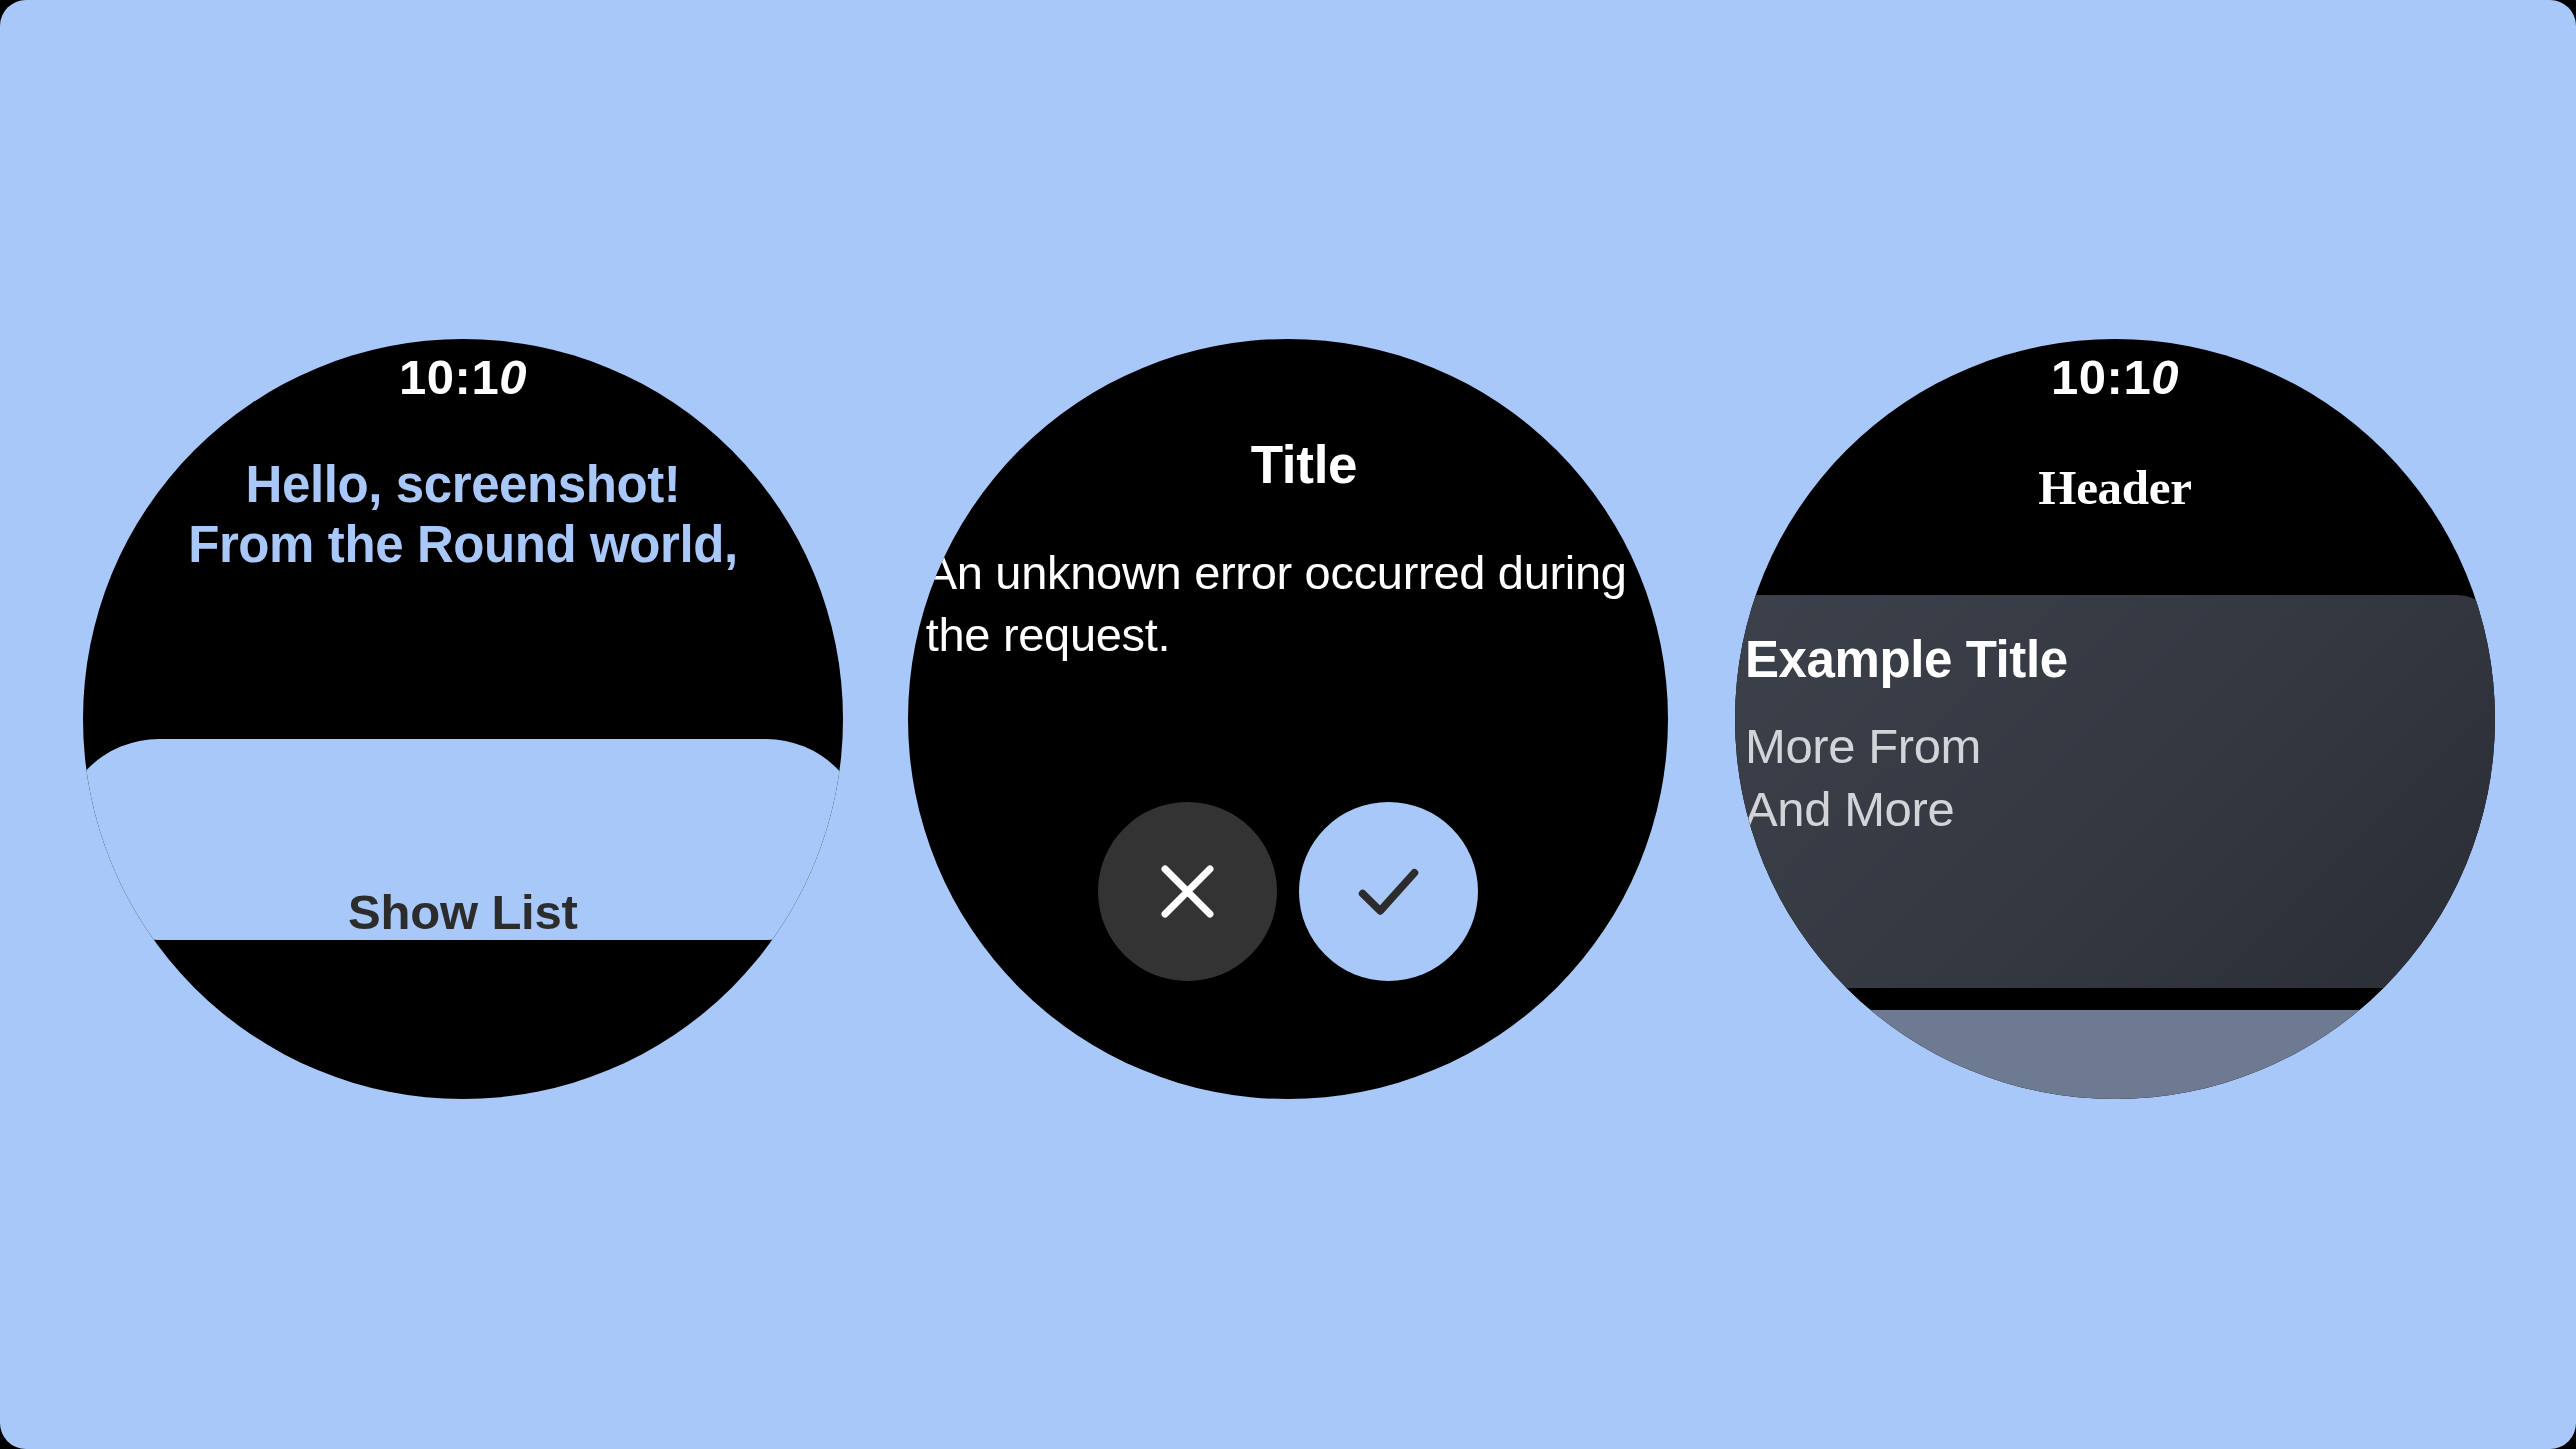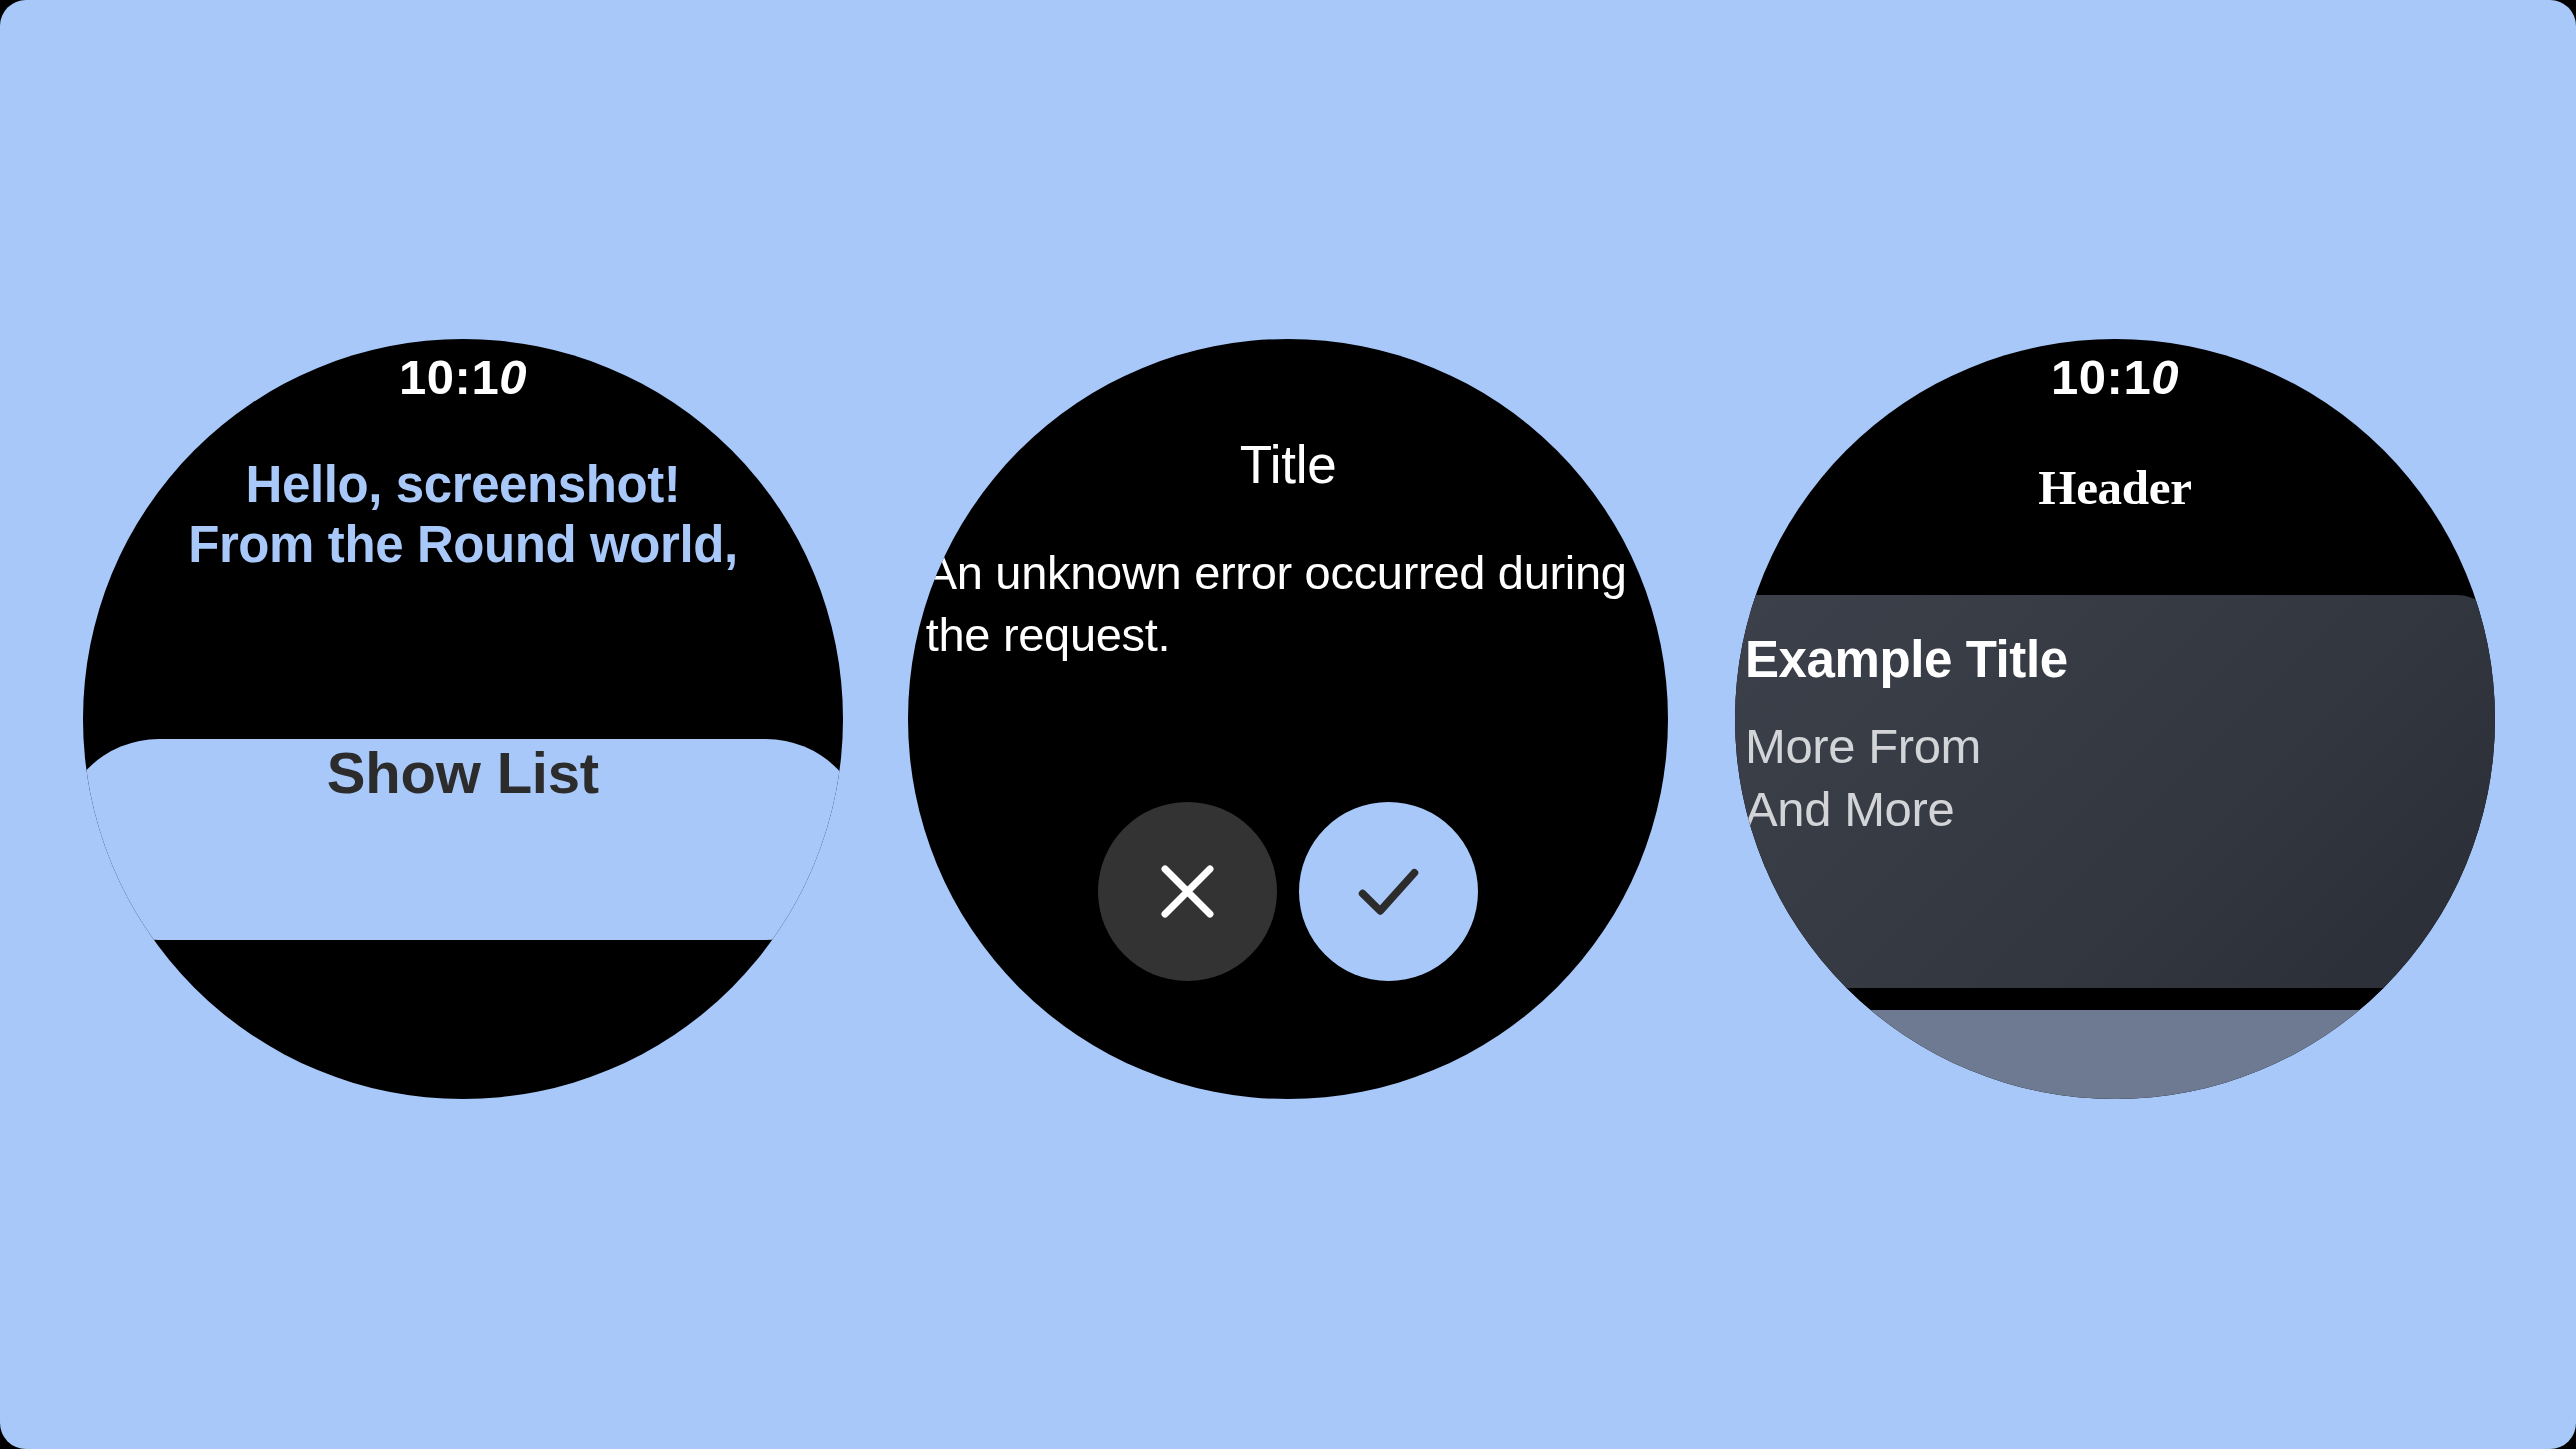--- a/index.html
+++ b/index.html
@@ -68,39 +68,39 @@
     left: -23.6px;
     top: 400px;
     width: 807px;
     height: 201px;
     background: #a8c8fa;
     border-radius: 100px;
     border: none;
     padding: 0;
     color: #2c2c2c;
     font-family: "Liberation Sans", sans-serif;
-    font-size: 58px;
+    font-size: 49px;
     font-weight: 700;
     letter-spacing: -0.2px;
     cursor: pointer;
     display: flex;
-    align-items: flex-start;
+    align-items: flex-end;
     justify-content: center;
   }
 
   
   #watch-2 .dlg-title {
     position: absolute;
     top: 95px;
-    left: 0;
+    left: 16px;
     width: 100%;
     text-align: center;
     color: #ffffff;
     font-size: 53px;
-    font-weight: 400;
+    font-weight: 700;
     letter-spacing: -0.3px;
   }
   #watch-2 .dlg-message {
     position: absolute;
     top: 203px;
     left: 17.7px;
     width: 725px;
     text-align: left;
     color: #ffffff;
     font-size: 47px;

